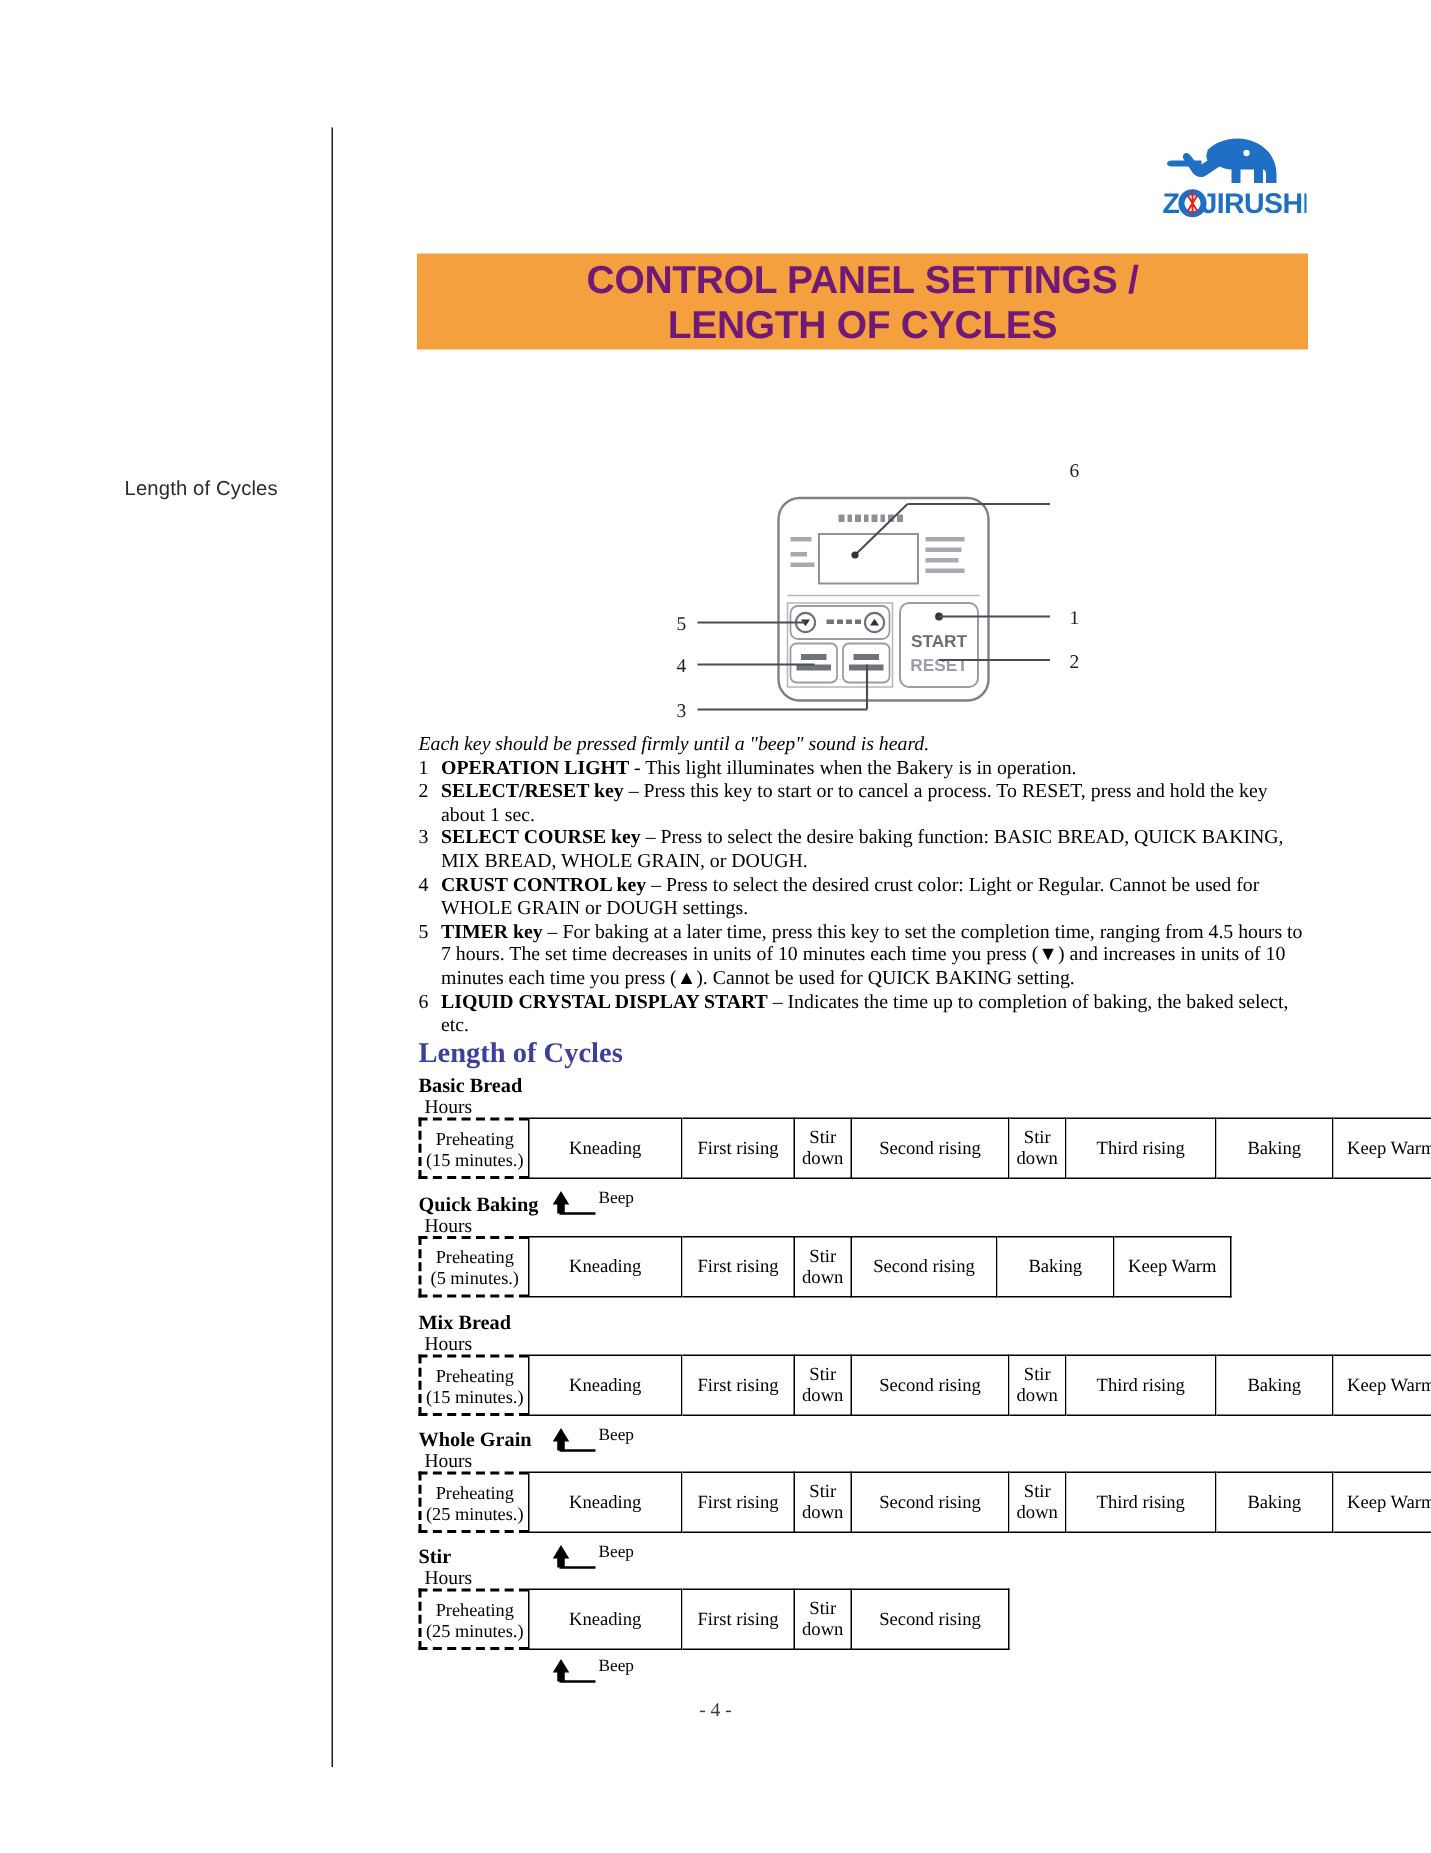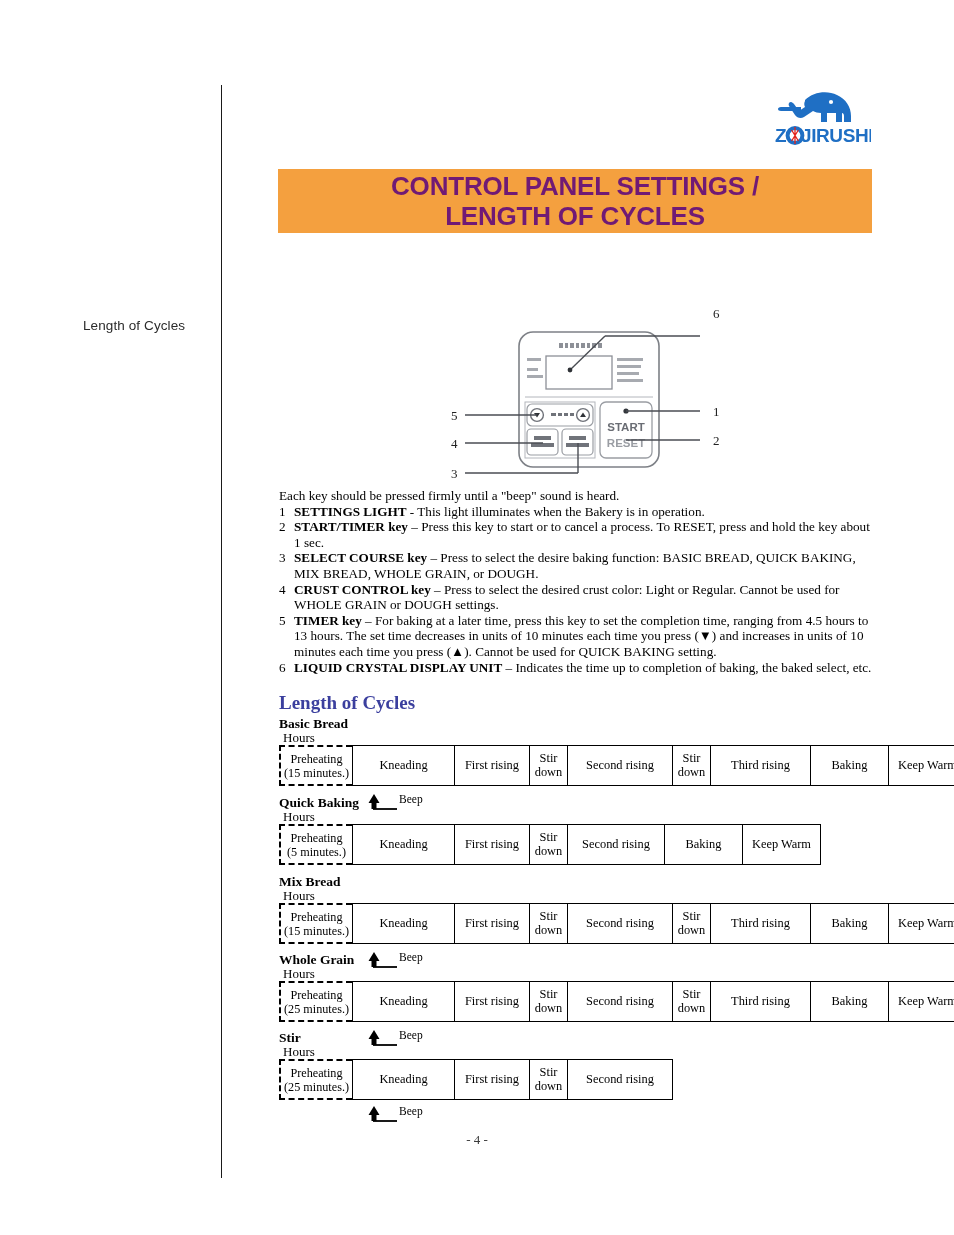--- a/index.html
+++ b/index.html
@@ -88,21 +88,21 @@
 
   
   #body-copy {
     position: absolute;
     left: 279px;
     top: 488px;
     width: 594px;
     font-size: 13.2px;
     line-height: 15.6px;
   }
-  #body-copy .intro { margin: 0 0 0 0; }
+  #body-copy .intro { margin: 0 0 0 0; font-style: italic; }
   #body-copy ol {
     list-style: none;
     margin: 0;
     padding: 0;
   }
   #body-copy li {
     position: relative;
     padding-left: 15px;
     margin: 0;
   }
@@ -288,26 +288,26 @@
   <span class="callout-num" style="left:268px;top:94px;">1</span>
   <span class="callout-num" style="left:268px;top:123px;">2</span>
   <span class="callout-num" style="left:6px;top:156px;">3</span>
   <span class="callout-num" style="left:6px;top:126px;">4</span>
   <span class="callout-num" style="left:6px;top:98px;">5</span>
 </div>
 
 <div id="body-copy">
   <p class="intro">Each key should be pressed firmly until a "beep" sound is heard.</p>
   <ol id="key-list">
-      <li><span class="num">1</span><b>SETTINGS LIGHT</b><span> - This light illuminates when the Bakery is in operation.</span></li>
-      <li><span class="num">2</span><b>START/TIMER key</b><span> – Press this key to start or to cancel a process. To RESET, press and hold the key about 1 sec.</span></li>
+      <li><span class="num">1</span><b>OPERATION LIGHT</b><span> - This light illuminates when the Bakery is in operation.</span></li>
+      <li><span class="num">2</span><b>SELECT/RESET key</b><span> – Press this key to start or to cancel a process. To RESET, press and hold the key about 1 sec.</span></li>
       <li><span class="num">3</span><b>SELECT COURSE key</b><span> – Press to select the desire baking function: BASIC BREAD, QUICK BAKING, MIX BREAD, WHOLE GRAIN, or DOUGH.</span></li>
       <li><span class="num">4</span><b>CRUST CONTROL key</b><span> – Press to select the desired crust color: Light or Regular. Cannot be used for WHOLE GRAIN or DOUGH settings.</span></li>
-      <li><span class="num">5</span><b>TIMER key</b><span> – For baking at a later time, press this key to set the completion time, ranging from 4.5 hours to 13 hours. The set time decreases in units of 10 minutes each time you press (▼) and increases in units of 10 minutes each time you press (▲). Cannot be used for QUICK BAKING setting.</span></li>
-      <li><span class="num">6</span><b>LIQUID CRYSTAL DISPLAY UNIT</b><span> – Indicates the time up to completion of baking, the baked select, etc.</span></li>
+      <li><span class="num">5</span><b>TIMER key</b><span> – For baking at a later time, press this key to set the completion time, ranging from 4.5 hours to 7 hours. The set time decreases in units of 10 minutes each time you press (▼) and increases in units of 10 minutes each time you press (▲). Cannot be used for QUICK BAKING setting.</span></li>
+      <li><span class="num">6</span><b>LIQUID CRYSTAL DISPLAY START</b><span> – Indicates the time up to completion of baking, the baked select, etc.</span></li>
     </ol>
 </div>
 
 <div id="cycles-heading">Length of Cycles</div>
 
 <div id="cycle-tables">
     <div class="cycle-block" style="top: 716px;">
       <div class="cycle-title">Basic Bread</div>
       <div class="cycle-hours">Hours</div>
       <div class="cycle-table">

